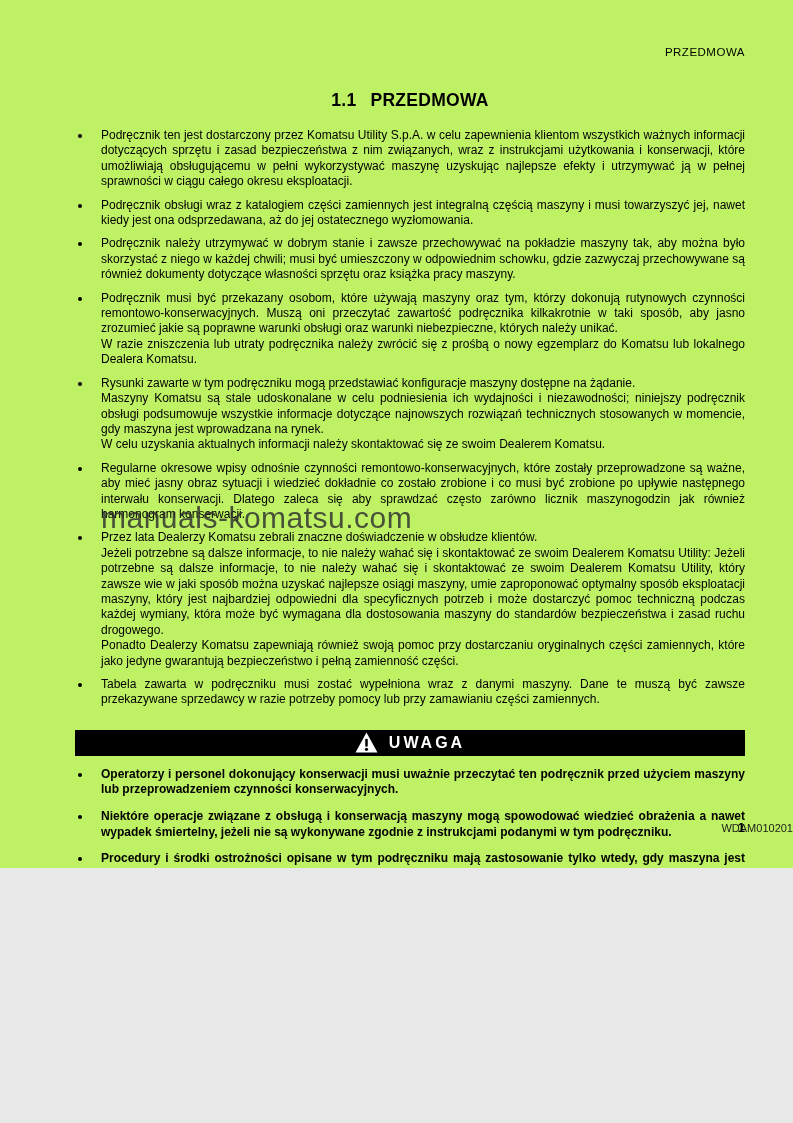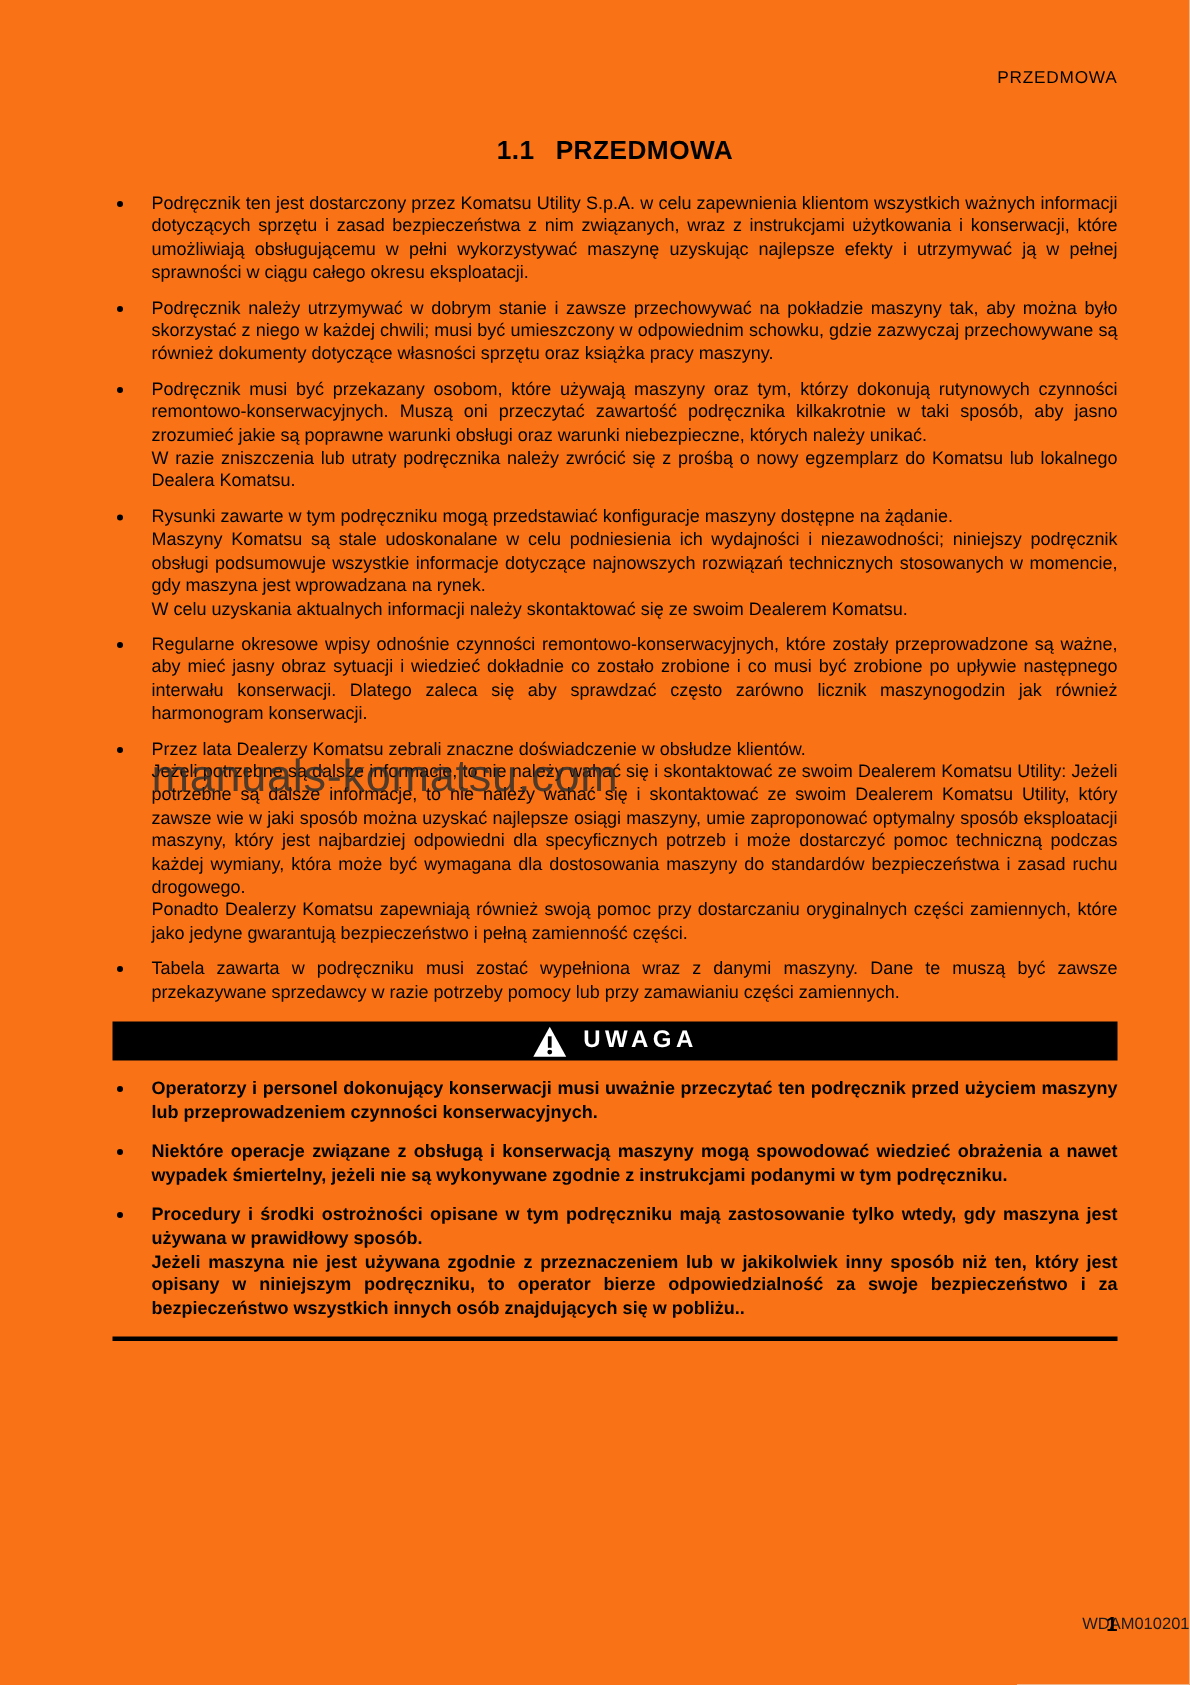--- a/index.html
+++ b/index.html
@@ -1,19 +1,19 @@
 <!DOCTYPE html>
 <html><head>
 <meta charset="utf-8">
 <style>
   * { margin: 0; padding: 0; box-sizing: border-box; }
   html, body { background: #e8e8e8; }
   .page {
-    width: 793px; height: 1123px;
-    background: #f97316;
+    width: 793px; height: 868px;
+    background: #bef264;
     position: relative;
     margin: 0 auto;
     font-family: "Liberation Sans", sans-serif;
     color: #000;
     overflow: hidden;
   }
   .content {
     position: absolute;
     left: 75px; right: 48px; top: 0;
   }
@@ -46,21 +46,21 @@
     border-radius: 50%;
     background: #000;
     margin: 6px 9px 0 3px;
   }
   .bullet-text {
     flex: 1 1 auto;
     text-align: justify;
     white-space: pre-line;
   }
   .warning-banner {
-    margin-top: 12px;
+    margin-top: 22px;
     height: 26px;
     background: #000000;
     color: #ffffff;
     display: flex;
     align-items: center;
     justify-content: center;
     gap: 11px;
   }
   .warning-banner .banner-label {
     font-size: 16px;
@@ -120,20 +120,24 @@
 
     <div class="section-title">
       <span>1.1</span>
       <span>PRZEDMOWA</span>
     </div>
 
     <ul class="bullet-list">
       <li class="bullet-item">
         <span class="bullet-dot"></span>
         <span class="bullet-text">Podręcznik ten jest dostarczony przez Komatsu Utility S.p.A. w celu zapewnienia klientom wszystkich ważnych informacji dotyczących sprzętu i zasad bezpieczeństwa z nim związanych, wraz z instrukcjami użytkowania i konserwacji, które umożliwiają obsługującemu w pełni wykorzystywać maszynę uzyskując najlepsze efekty i utrzymywać ją w pełnej sprawności w ciągu całego okresu eksploatacji.</span>
+      </li>
+      <li class="bullet-item">
+        <span class="bullet-dot"></span>
+        <span class="bullet-text">Podręcznik obsługi wraz z katalogiem części zamiennych jest integralną częścią maszyny i musi towarzyszyć jej, nawet kiedy jest ona odsprzedawana, aż do jej ostatecznego wyzłomowania.</span>
       </li>
       <li class="bullet-item">
         <span class="bullet-dot"></span>
         <span class="bullet-text">Podręcznik należy utrzymywać w dobrym stanie i zawsze przechowywać na pokładzie maszyny tak, aby można było skorzystać z niego w każdej chwili; musi być umieszczony w odpowiednim schowku, gdzie zazwyczaj przechowywane są również dokumenty dotyczące własności sprzętu oraz książka pracy maszyny.</span>
       </li>
       <li class="bullet-item">
         <span class="bullet-dot"></span>
         <span class="bullet-text">Podręcznik musi być przekazany osobom, które używają maszyny oraz tym, którzy dokonują rutynowych czynności remontowo-konserwacyjnych. Muszą oni przeczytać zawartość podręcznika kilkakrotnie w taki sposób, aby jasno zrozumieć jakie są poprawne warunki obsługi oraz warunki niebezpieczne, których należy unikać.
 W razie zniszczenia lub utraty podręcznika należy zwrócić się z prośbą o nowy egzemplarz do Komatsu lub lokalnego Dealera Komatsu.</span>
       </li>

